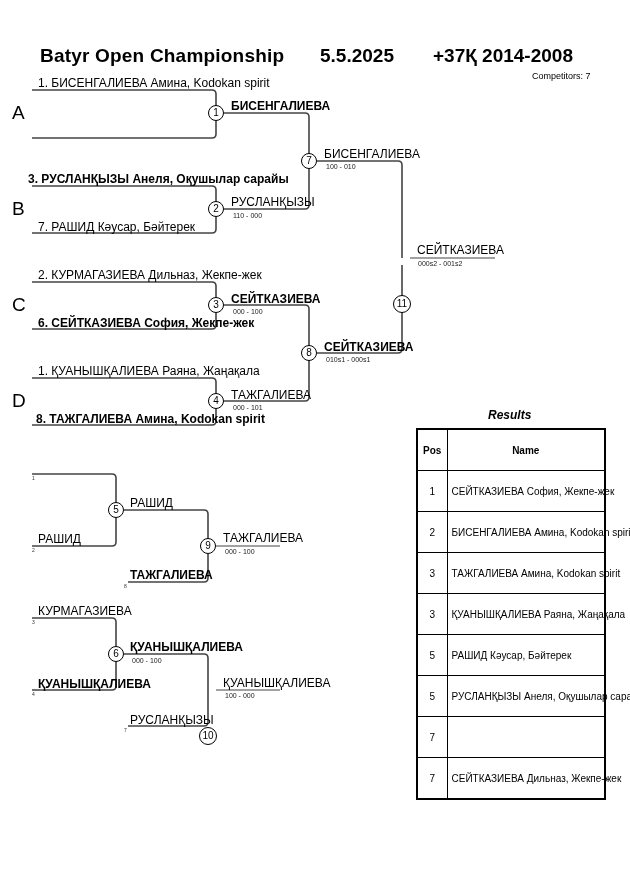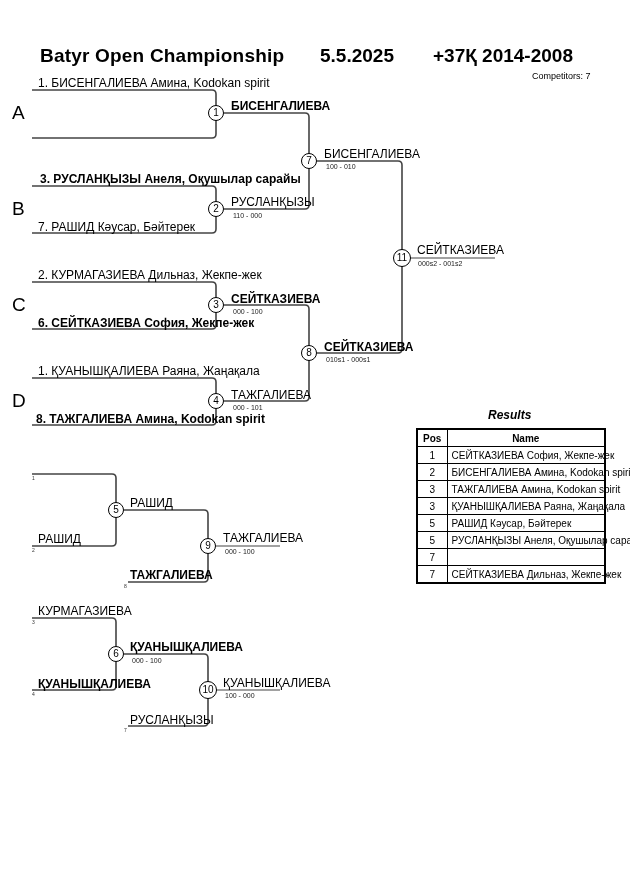--- a/index.html
+++ b/index.html
@@ -8,25 +8,25 @@
   .title { left:40px; top:45px; font-size:19px; font-weight:bold; letter-spacing:0.2px; }
   .date { left:320px; top:45px; font-size:19px; font-weight:bold; }
   .cat { left:433px; top:45px; font-size:19px; font-weight:bold; }
   .competitors { left:532px; top:71px; font-size:9px; }
   .pool { font-size:19px; left:12px; }
   .lbl { font-size:12px;text-align:right; }
   .lbl.b { font-weight:bold; }
   .score { font-size:7px; color:#222; }
   .seedno { font-size:5px; color:#333; }
   .circle { position:absolute; width:14px; height:14px; border:1px solid #000; border-radius:50%; background:#fff; font-size:10px; text-align:center; line-height:14px; }
-  .circle.wide { width:16px; height:16px; line-height:16px; font-size:10px; }
+  .circle.wide { width:16px; height:16px; line-height:16px; font-size:10px;margin-top:46px; }
   svg.lines { position:absolute; left:0; top:0; }
   .results-title { left:488px; top:408px; font-size:12px; font-weight:bold;font-style:italic; }
   table.results { position:absolute; left:416px; top:428px; border-collapse:collapse; font-size:10px; width:190px; table-layout:fixed; border:2px solid #000; }
-  table.results th, table.results td { border:1px solid #000; height:16px; padding:0 4px; overflow:visible; white-space:nowrap; }
+  table.results th, table.results td { border:1px solid #000; height:16px; padding:12px 4px; overflow:visible; white-space:nowrap; }
   table.results th { font-weight:bold; text-align:center; }
   table.results td.pos { text-align:center; width:22px; }
   table.results col.c1 { width:30px; }
 </style>
 </head>
 <body>
 
 <svg class="lines" width="630" height="891">
   <g fill="none" stroke="#444" stroke-width="1.6">
 
@@ -64,21 +64,21 @@
 <div class="abs date">5.5.2025</div>
 <div class="abs cat">+37Қ 2014-2008</div>
 <div class="abs competitors">Competitors: 7</div>
 
 <div class="abs pool" style="top:102px">A</div>
 <div class="abs pool" style="top:198px">B</div>
 <div class="abs pool" style="top:294px">C</div>
 <div class="abs pool" style="top:390px">D</div>
 
 <div class="abs lbl" style="left:38px; top:76px">1. БИСЕНГАЛИЕВА Амина, Kodokan spirit</div>
-<div class="abs lbl b" style="left:40px; top:172px">3. РУСЛАНҚЫЗЫ Анеля, Оқушылар сарайы</div>
+<div class="abs lbl b" style="left:28px; top:172px">3. РУСЛАНҚЫЗЫ Анеля, Оқушылар сарайы</div>
 <div class="abs lbl" style="left:38px; top:220px">7. РАШИД Кәусар, Бәйтерек</div>
 <div class="abs lbl" style="left:38px; top:268px">2. КУРМАГАЗИЕВА Дильназ, Жекпе-жек</div>
 <div class="abs lbl b" style="left:38px; top:316px">6. СЕЙТКАЗИЕВА София, Жекпе-жек</div>
 <div class="abs lbl" style="left:38px; top:364px">1. ҚУАНЫШҚАЛИЕВА Раяна, Жаңақала</div>
 <div class="abs lbl b" style="left:36px; top:412px">8. ТАЖГАЛИЕВА Амина, Kodokan spirit</div>
 
 <div class="circle" style="left:208px; top:105px">1</div>
 <div class="circle" style="left:208px; top:201px">2</div>
 <div class="circle" style="left:208px; top:297px">3</div>
 <div class="circle" style="left:208px; top:393px">4</div>

